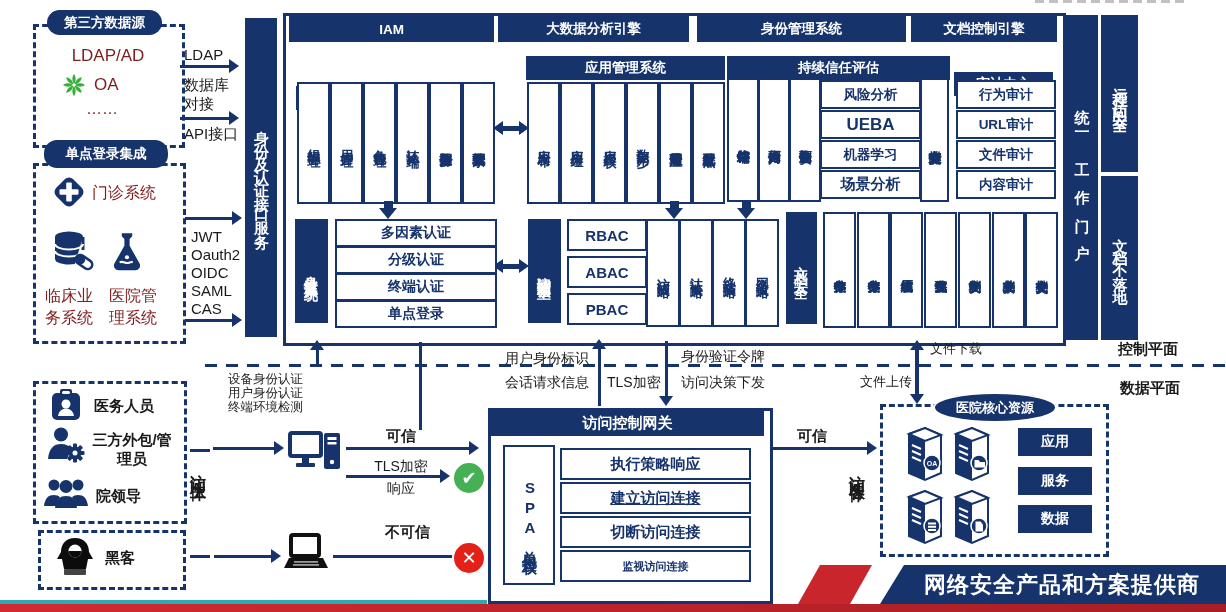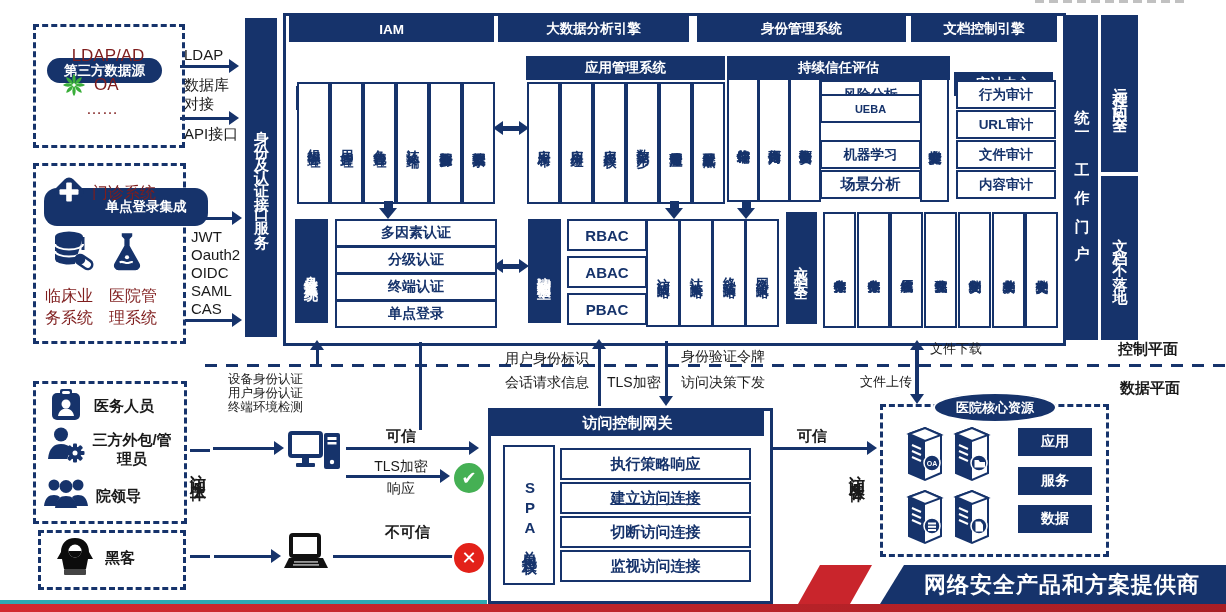--- a/index.html
+++ b/index.html
@@ -1,20 +1,20 @@
 <!DOCTYPE html>
 <html><head>
 <meta charset="utf-8">
 <style>
   html,body{margin:0;padding:0;background:#fff;}
   #canvas{position:relative;width:1226px;height:612px;background:#fff;overflow:hidden;
           font-family:"Liberation Sans","DejaVu Sans",sans-serif;color:#16336b;}
   .abs{position:absolute;}
   .navy{background:#16336b;color:#fff;font-weight:bold;display:flex;align-items:center;justify-content:center;}
-  .pill{border-radius:13px;font-size:13.5px;margin-top:48px;}
+  .pill{border-radius:13px;font-size:13.5px;}
   .hdr{font-size:13.5px;}
   .dashedbox{border:3px dashed #16336b;background:#fff;}
   .wbox{border:2px solid #16336b;background:#fff;color:#16336b;font-weight:bold;
         display:flex;align-items:center;justify-content:center;text-align:center;}
   .vtext{writing-mode:vertical-rl;text-orientation:upright;}
   .lbl{color:#1a1a1a;font-size:15px;line-height:19px;}
   .blbl{color:#7f1d1d;font-weight:normal;}
   
   .hl{position:absolute;height:3px;background:#16336b;}
   .hl.arr-r::after{content:"";position:absolute;right:-9px;top:-6px;border-left:10px solid #16336b;
@@ -71,21 +71,21 @@
   <div class="abs blbl" style="left:94px;top:75px;font-size:17px;">OA</div>
   <div class="abs blbl" style="left:86px;top:100px;font-size:16px;">……</div>
 
   <div class="abs lbl" style="left:184px;top:45px;">LDAP</div>
   <div class="hl arr-r" style="left:180px;top:65px;width:50px;"></div>
   <div class="abs lbl" style="left:184px;top:75px;width:52px;">数据库对接</div>
   <div class="hl arr-r" style="left:180px;top:117px;width:50px;"></div>
   <div class="abs lbl" style="left:184px;top:124px;width:60px;">API接口</div>
 
   <div class="abs dashedbox" style="left:33px;top:163px;width:147px;height:175px;"></div>
-  <div class="abs navy pill" style="left:44px;top:140px;width:124px;height:38px;padding-left:40px;">单点登录集成</div>
+  <div class="abs navy pill" style="left:44px;top:140px;width:124px;height:28px;">单点登录集成</div>
   <span class="abs" style="left:50px;top:173px;">
     <svg width="38" height="38" viewBox="0 0 38 38">
       <rect x="7" y="7" width="24" height="24" rx="6" transform="rotate(45 19 19)" fill="#16336b"></rect>
       <rect x="16.2" y="9.5" width="5.6" height="19" rx="1" fill="#fff"></rect>
       <rect x="9.5" y="16.2" width="19" height="5.6" rx="1" fill="#fff"></rect>
       </svg>
   </span>
   <div class="abs blbl" style="left:92px;top:183px;font-size:16px;">门诊系统</div>
   <span class="abs" style="left:50px;top:228px;">
     <svg width="48" height="48" viewBox="0 0 48 48">
@@ -143,21 +143,21 @@
   <div class="abs wbox vtext" style="left:560px;top:82px;width:29px;height:118px;font-size:13px;letter-spacing:2px;">应用分组</div>
   <div class="abs wbox vtext" style="left:593px;top:82px;width:29px;height:118px;font-size:13px;letter-spacing:2px;">应用授权</div>
   <div class="abs wbox vtext" style="left:626px;top:82px;width:29px;height:118px;font-size:13px;letter-spacing:2px;">数据同步</div>
   <div class="abs wbox vtext" style="left:659px;top:82px;width:29px;height:118px;font-size:13px;">应用子账号管理</div>
   <div class="abs wbox vtext" style="left:692px;top:82px;width:29px;height:118px;font-size:13px;">单点登录配置</div>
 
   <div class="abs wbox vtext" style="left:727px;top:78px;width:28px;height:120px;font-size:13px;">终端信任评估</div>
   <div class="abs wbox vtext" style="left:758px;top:78px;width:28px;height:120px;font-size:13px;">用户行为画像</div>
   <div class="abs wbox vtext" style="left:789px;top:78px;width:28px;height:120px;font-size:13px;">数据安全画像</div>
   <div class="abs wbox" style="left:820px;top:80px;width:97px;height:25px;font-size:13.5px;">风险分析</div>
-  <div class="abs wbox" style="left:820px;top:94px;width:97px;height:25px;font-size:11px;">UEBA</div>
+  <div class="abs wbox" style="left:820px;top:110px;width:97px;height:25px;font-size:17px;">UEBA</div>
   <div class="abs wbox" style="left:820px;top:140px;width:97px;height:25px;font-size:13.5px;">机器学习</div>
   <div class="abs wbox" style="left:820px;top:170px;width:97px;height:25px;font-size:15px;">场景分析</div>
   <div class="abs wbox vtext" style="left:920px;top:78px;width:25px;height:120px;font-size:13px;">安全能力支撑</div>
 
   <div class="abs wbox" style="left:956px;top:80px;width:96px;height:25px;font-size:13.5px;">行为审计</div>
   <div class="abs wbox" style="left:956px;top:110px;width:96px;height:25px;font-size:13.5px;">URL审计</div>
   <div class="abs wbox" style="left:956px;top:140px;width:96px;height:25px;font-size:13.5px;">文件审计</div>
   <div class="abs wbox" style="left:956px;top:170px;width:96px;height:25px;font-size:13.5px;">内容审计</div>
 
   <div class="dblh" style="left:502px;top:126px;width:18px;"></div>
@@ -306,21 +306,21 @@
   <div class="abs lbl" style="left:385px;top:522px;font-weight:bold;">不可信</div>
   <div class="hl arr-r" style="left:333px;top:555px;width:143px;"></div>
   <div class="statcircle" style="left:452px;top:541px;background:#e32119;border:2px solid #fff;">✕</div>
 
   <div class="abs" style="left:488px;top:408px;width:279px;height:190px;border:3px solid #16336b;background:#fff;"></div>
   <div class="abs navy" style="left:491px;top:411px;width:273px;height:25px;font-size:15px;">访问控制网关</div>
   <div class="abs wbox vtext" style="left:503px;top:445px;width:48px;height:136px;font-size:15px;letter-spacing:3px;">SPA单包授权</div>
   <div class="abs wbox" style="left:560px;top:448px;width:187px;height:28px;font-size:15px;">执行策略响应</div>
   <div class="abs wbox" style="left:560px;top:482px;width:187px;height:28px;font-size:15px;text-decoration:underline;">建立访问连接</div>
   <div class="abs wbox" style="left:560px;top:516px;width:187px;height:28px;font-size:15px;">切断访问连接</div>
-  <div class="abs wbox" style="left:560px;top:550px;width:187px;height:28px;font-size:15px;">监视访问连接</div>
+  <div class="abs wbox" style="left:560px;top:550px;width:187px;height:28px;font-size:11px;">监视访问连接</div>
 
   <div class="abs lbl" style="left:797px;top:426px;font-weight:bold;">可信</div>
   <div class="hl arr-r" style="left:770px;top:447px;width:98px;"></div>
   <div class="abs vtext lbl" style="left:848px;top:461px;height:90px;font-size:16px;font-weight:bold;letter-spacing:4px;display:flex;align-items:center;">访问客体</div>
 
   <div class="abs dashedbox" style="left:880px;top:404px;width:223px;height:147px;"></div>
   <div class="abs navy" style="left:933px;top:392px;width:120px;height:27px;border-radius:50%;font-size:13px;border:2px solid #fff;">医院核心资源</div>
 
   <span class="abs" style="left:905px;top:425px;">
     <svg width="40" height="58" viewBox="0 0 40 58">

